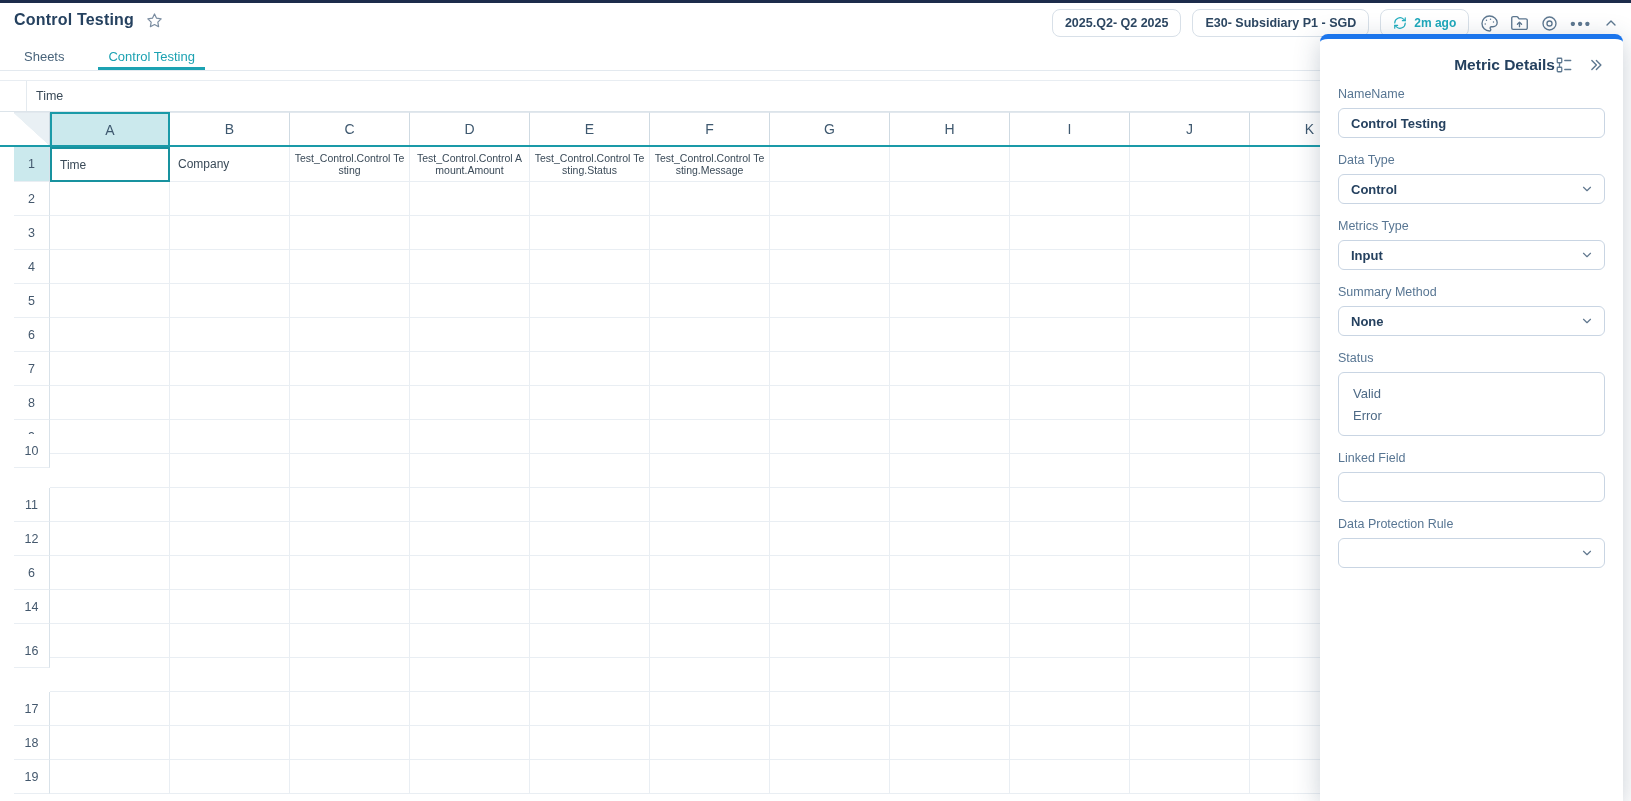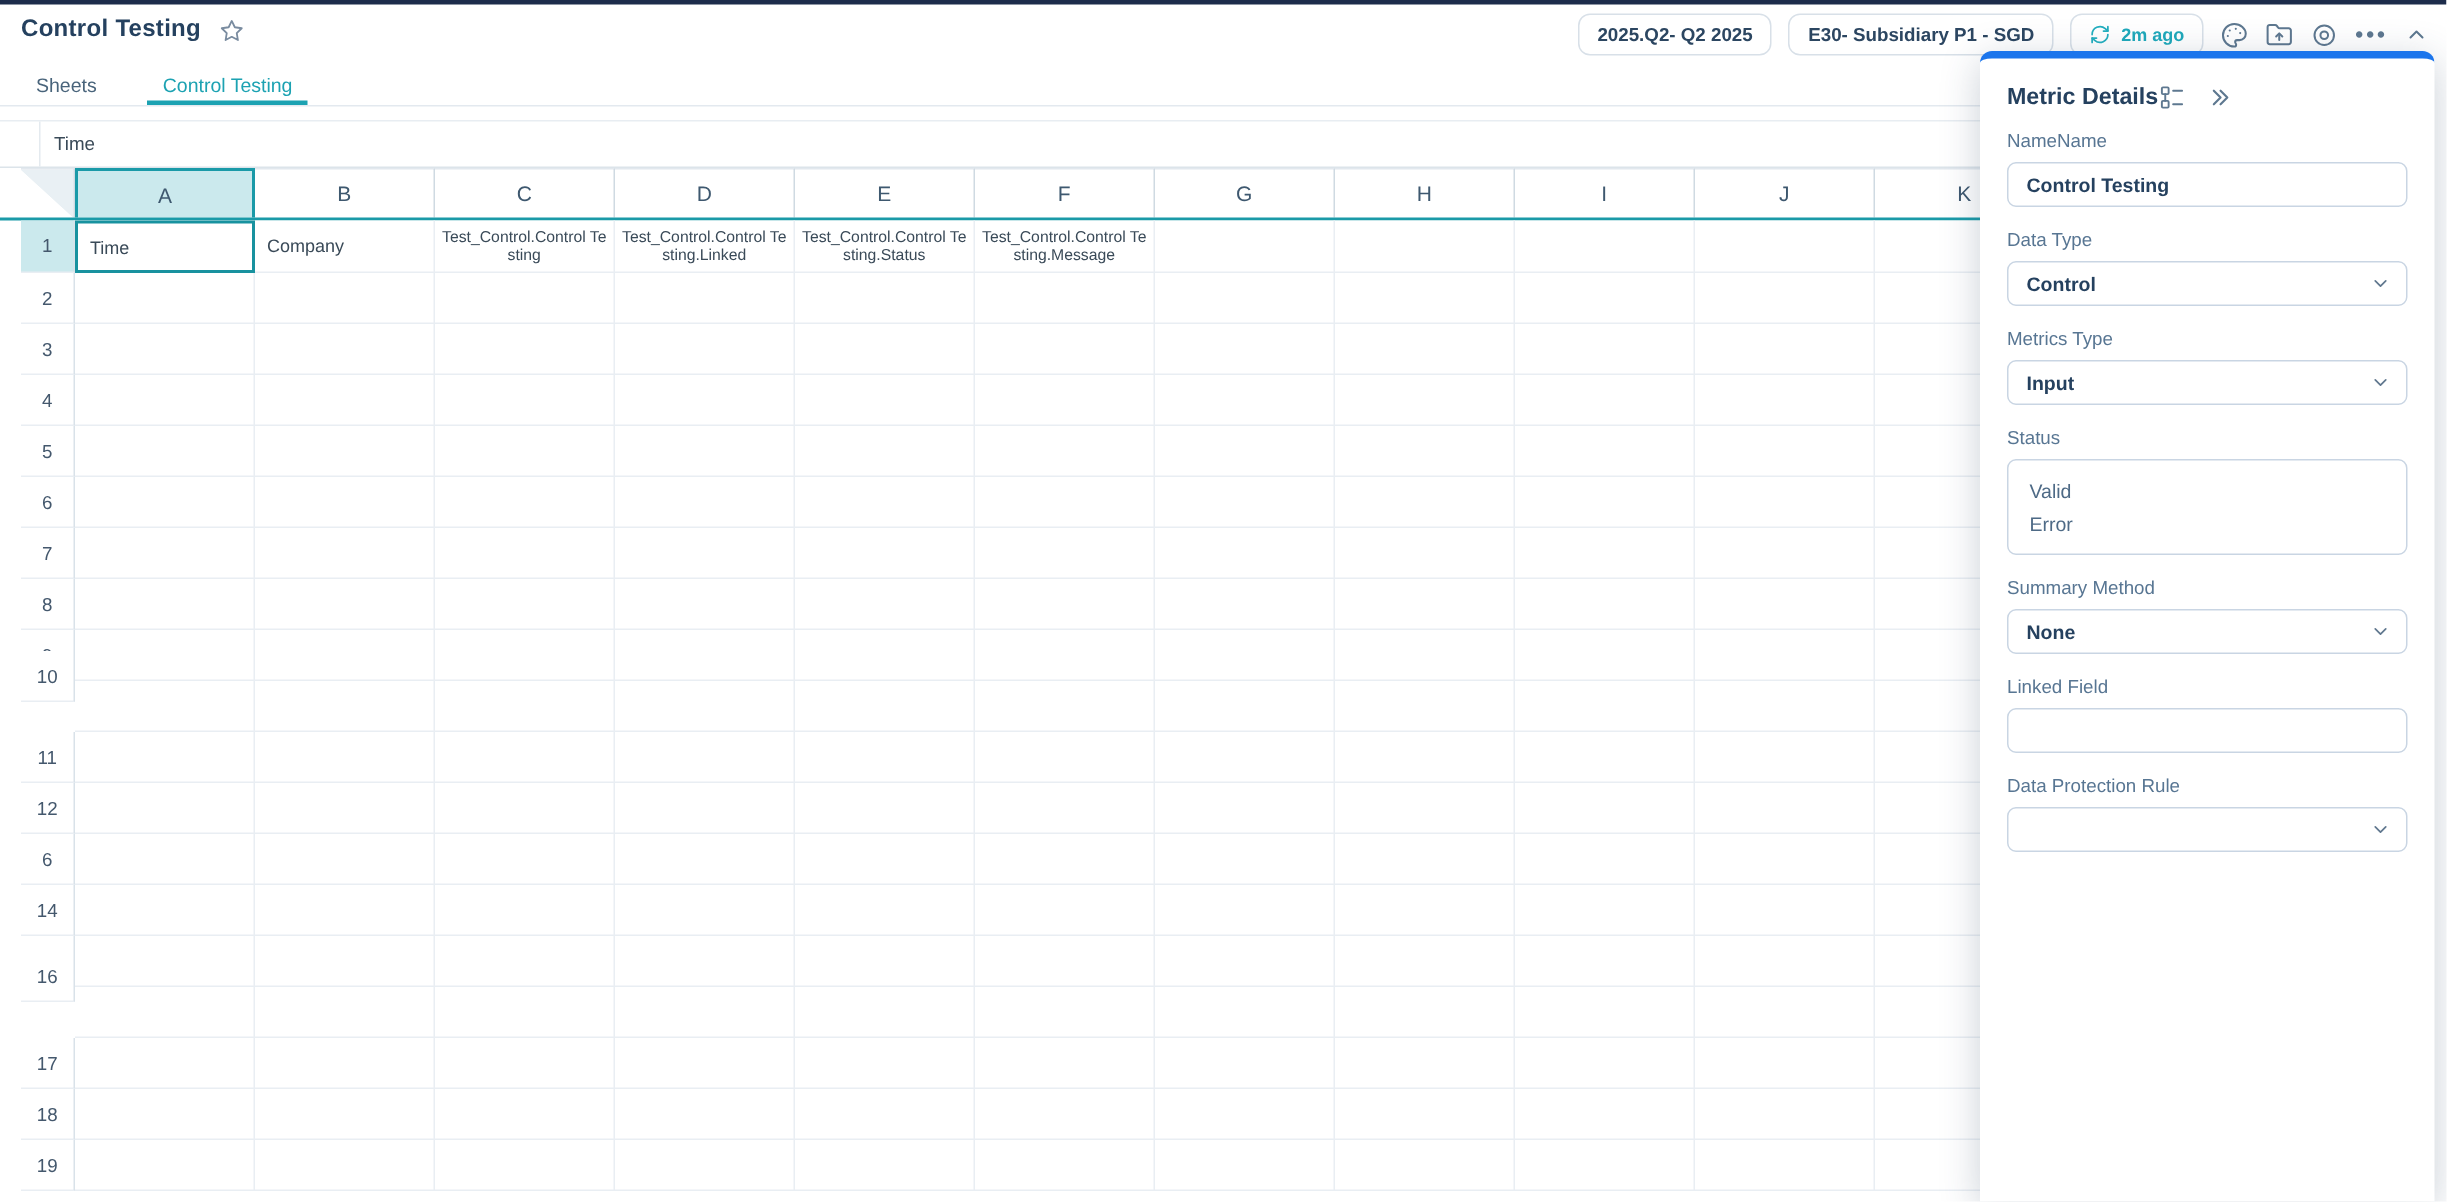--- a/index.html
+++ b/index.html
@@ -46,21 +46,21 @@
   .rownum.sel{background:#CBE9ED;}
   .cell{border-right:1px solid #E9EEF3;border-bottom:1px solid #E9EEF3;background:#fff;cursor:cell;
         display:flex;align-items:center;font-size:12px;color:#3A4A58;padding:0 8px;overflow:hidden;}
   .cell.center-sm{justify-content:center;text-align:center;font-size:10.5px;line-height:1.18;
                   padding:1px 3px;word-break:break-all;}
   .cell.selected{border:2px solid #18929F;z-index:2;}
   
   .panel{position:absolute;left:1320px;top:34px;width:303px;height:767px;background:#fff;box-sizing:border-box;
          border-top:5px solid #1B75EC;border-radius:8px 8px 0 0;
          box-shadow:0 6px 26px rgba(44,66,96,.25);padding:0 18px;z-index:5;}
-  .panel-head{display:flex;align-items:center;justify-content:flex-start;padding-top:17px;}
+  .panel-head{display:flex;align-items:center;justify-content:flex-end;padding-top:17px;}
   .panel-title{font-size:15.5px;font-weight:700;color:#25415F;}
   .panel-head-icons{display:flex;align-items:center;gap:14px;color:#3E5A7A;}
   .field{margin-top:15px;}
   .f-label{font-size:12.5px;color:#587693;margin-bottom:7px;}
   .f-input,.f-select,.f-listbox{width:100%;box-sizing:border-box;border:1px solid #C9D5E3;border-radius:6px;background:#fff;}
   .f-input{height:30px;padding:0 12px;font-family:"Liberation Sans",sans-serif;
            font-size:13px;font-weight:700;color:#25415F;outline:none;}
   .f-select{height:30px;display:flex;align-items:center;justify-content:space-between;padding:0 10px 0 12px;cursor:pointer;}
   .f-value{font-size:13px;font-weight:700;color:#25415F;}
   .f-value.placeholder{color:#A9B6C3;}
@@ -148,21 +148,21 @@
     <div class="abs col-header" style="left: 770px; top: 0px; width: 120px; height: 33px;">G</div>
     <div class="abs col-header" style="left: 890px; top: 0px; width: 120px; height: 33px;">H</div>
     <div class="abs col-header" style="left: 1010px; top: 0px; width: 120px; height: 33px;">I</div>
     <div class="abs col-header" style="left: 1130px; top: 0px; width: 120px; height: 33px;">J</div>
     <div class="abs col-header" style="left: 1250px; top: 0px; width: 120px; height: 33px;">K</div>
     <div class="abs header-underline" style="left: 0px; top: 33px; width: 1380px; height: 2px;"></div>
     <div class="abs rownum sel" style="left: 14px; top: 35px; width: 36px; height: 35px;">1</div>
     <div class="abs cell selected" style="left: 50px; top: 35px; width: 120px; height: 35px;">Time</div>
     <div class="abs cell" style="left: 170px; top: 35px; width: 120px; height: 35px;">Company</div>
     <div class="abs cell center-sm" style="left: 290px; top: 35px; width: 120px; height: 35px;">Test_Control.Control Testing</div>
-    <div class="abs cell center-sm" style="left: 410px; top: 35px; width: 120px; height: 35px;">Test_Control.Control Testing.Linked</div>
+    <div class="abs cell center-sm" style="left: 410px; top: 35px; width: 120px; height: 35px;">Test_Control.Control Amount.Amount</div>
     <div class="abs cell center-sm" style="left: 530px; top: 35px; width: 120px; height: 35px;">Test_Control.Control Testing.Status</div>
     <div class="abs cell center-sm" style="left: 650px; top: 35px; width: 120px; height: 35px;">Test_Control.Control Testing.Message</div>
     <div class="abs cell" style="left: 770px; top: 35px; width: 120px; height: 35px;"></div>
     <div class="abs cell" style="left: 890px; top: 35px; width: 120px; height: 35px;"></div>
     <div class="abs cell" style="left: 1010px; top: 35px; width: 120px; height: 35px;"></div>
     <div class="abs cell" style="left: 1130px; top: 35px; width: 120px; height: 35px;"></div>
     <div class="abs cell" style="left: 1250px; top: 35px; width: 120px; height: 35px;"></div>
     <div class="abs rownum" style="left: 14px; top: 70px; width: 36px; height: 34px;">2</div>
     <div class="abs cell" style="left: 50px; top: 70px; width: 120px; height: 34px;"></div>
     <div class="abs cell" style="left: 170px; top: 70px; width: 120px; height: 34px;"></div>
@@ -427,40 +427,40 @@
       <span class="chev">
         <svg width="14" height="14" viewBox="0 0 24 24" fill="none" stroke="currentColor" stroke-width="2" stroke-linecap="round" stroke-linejoin="round">
             <path d="m6 9 6 6 6-6"></path>
           </svg>
       </span>
     </div>
   </div>
 
 
   <div class="field">
-    <div class="f-label">Status</div>
-    <div class="f-listbox">
-      <div class="f-opt">Valid</div>
-      <div class="f-opt">Error</div>
-    </div>
-  </div>
-
-  <div class="field">
     <div class="f-label">Summary Method</div>
     <div class="f-select">
       <span class="f-value">None</span>
       <span class="chev">
         <svg width="14" height="14" viewBox="0 0 24 24" fill="none" stroke="currentColor" stroke-width="2" stroke-linecap="round" stroke-linejoin="round">
             <path d="m6 9 6 6 6-6"></path>
           </svg>
       </span>
     </div>
   </div>
 
   <div class="field">
+    <div class="f-label">Status</div>
+    <div class="f-listbox">
+      <div class="f-opt">Valid</div>
+      <div class="f-opt">Error</div>
+    </div>
+  </div>
+
+  <div class="field">
     <div class="f-label">Linked Field</div>
     <input class="f-input" value="" style="">
   </div>
 
   <div class="field">
     <div class="f-label">Data Protection Rule</div>
     <div class="f-select">
       <span class="f-value"></span>
       <span class="chev">
         <svg width="14" height="14" viewBox="0 0 24 24" fill="none" stroke="currentColor" stroke-width="2" stroke-linecap="round" stroke-linejoin="round">

